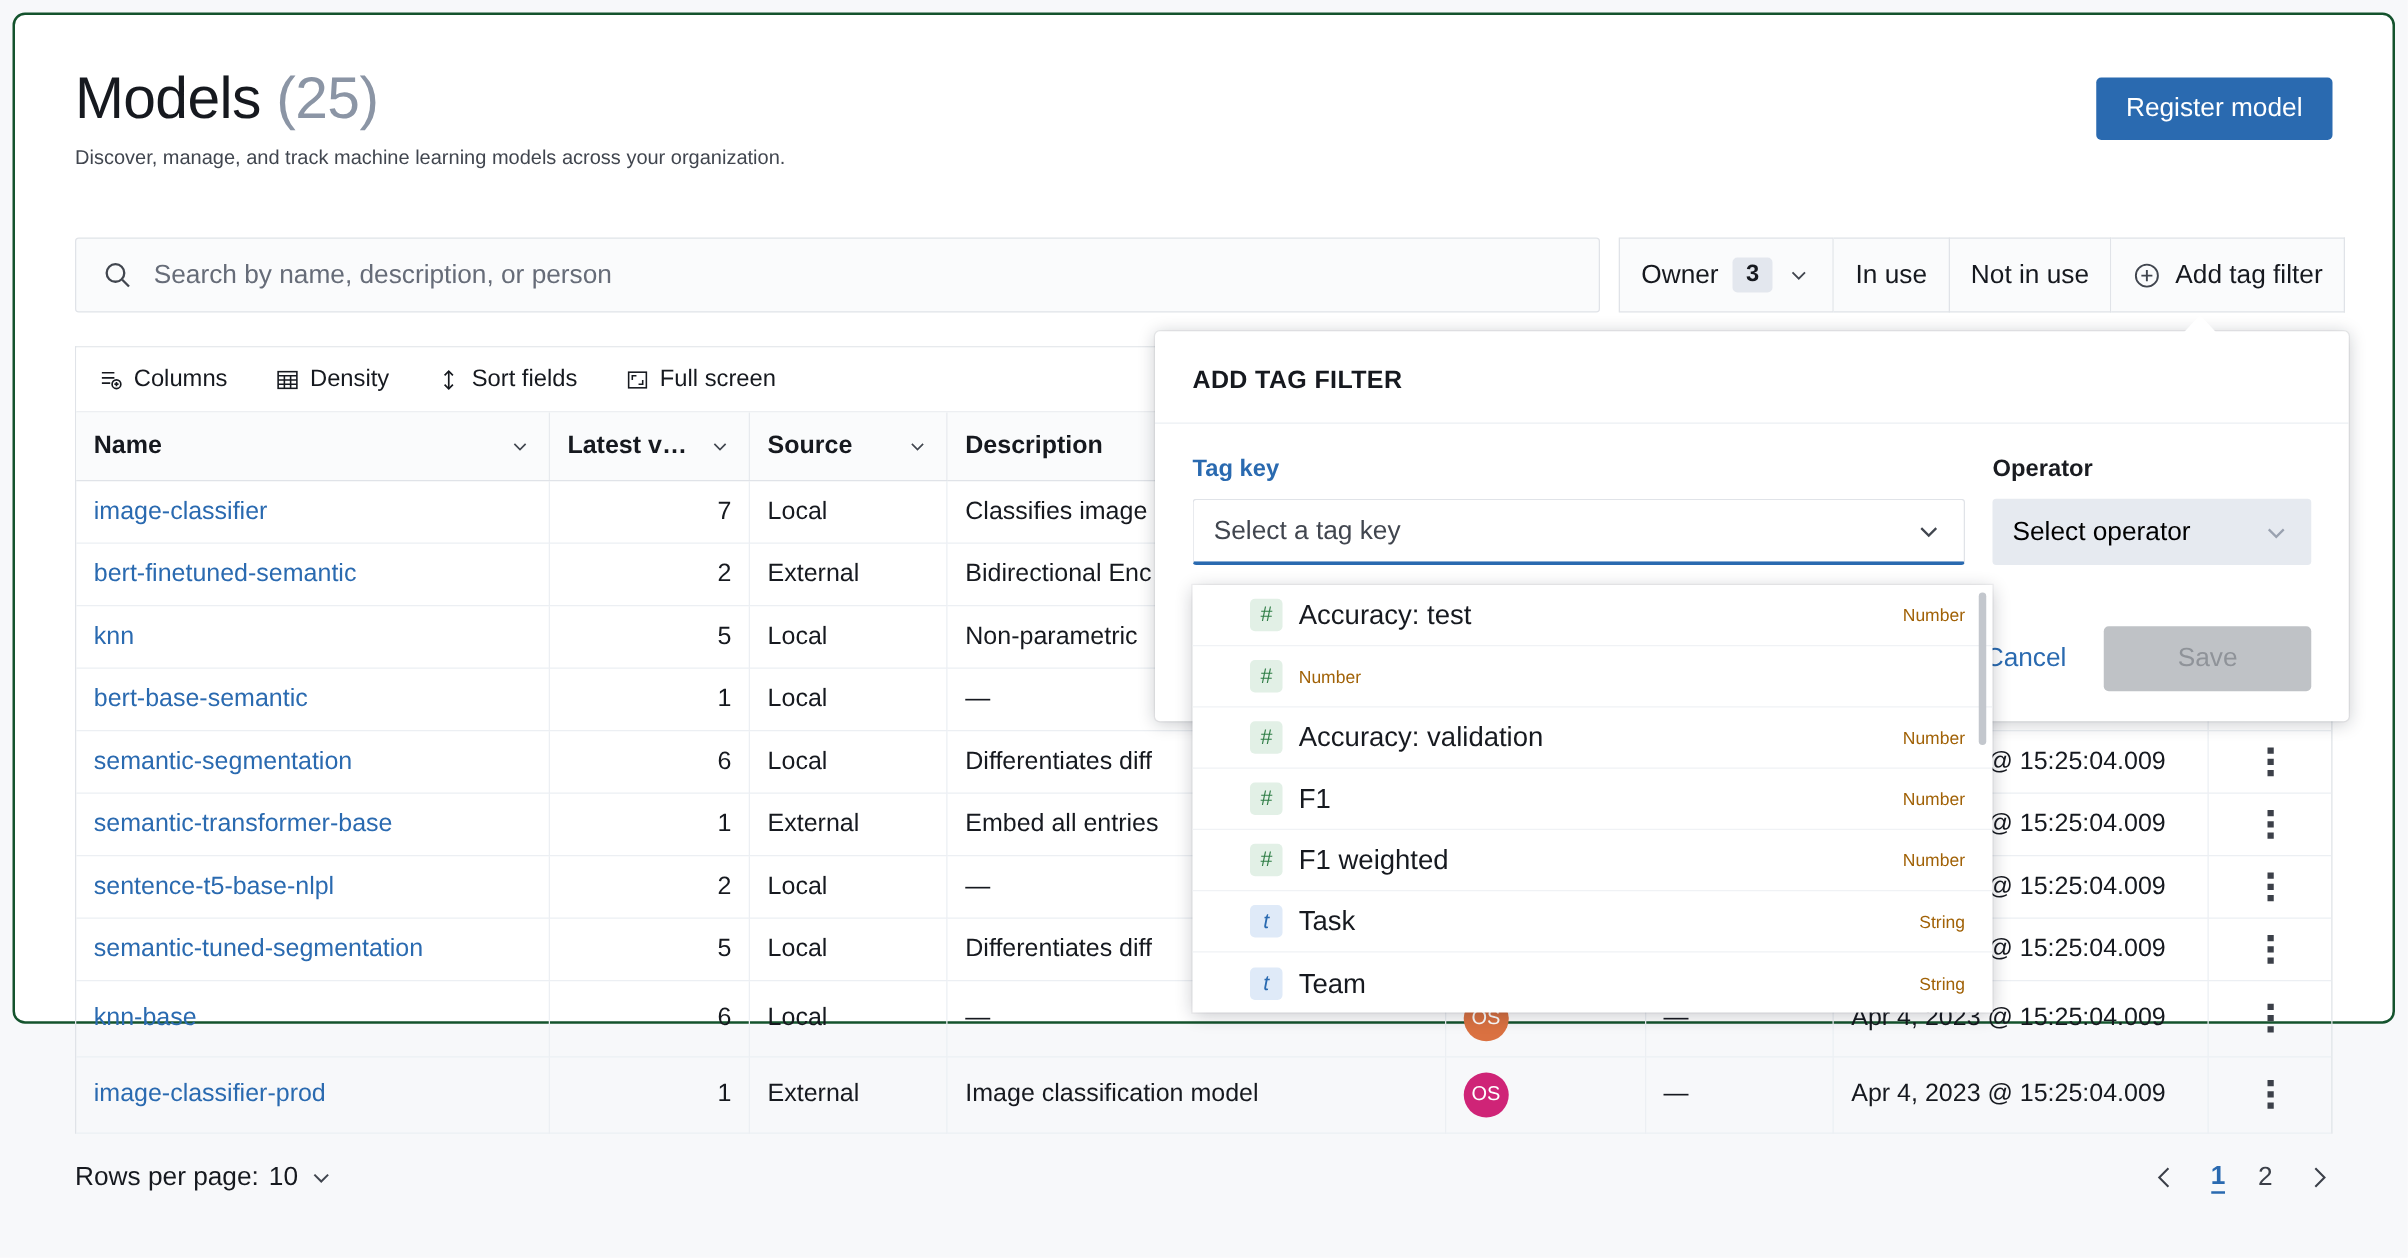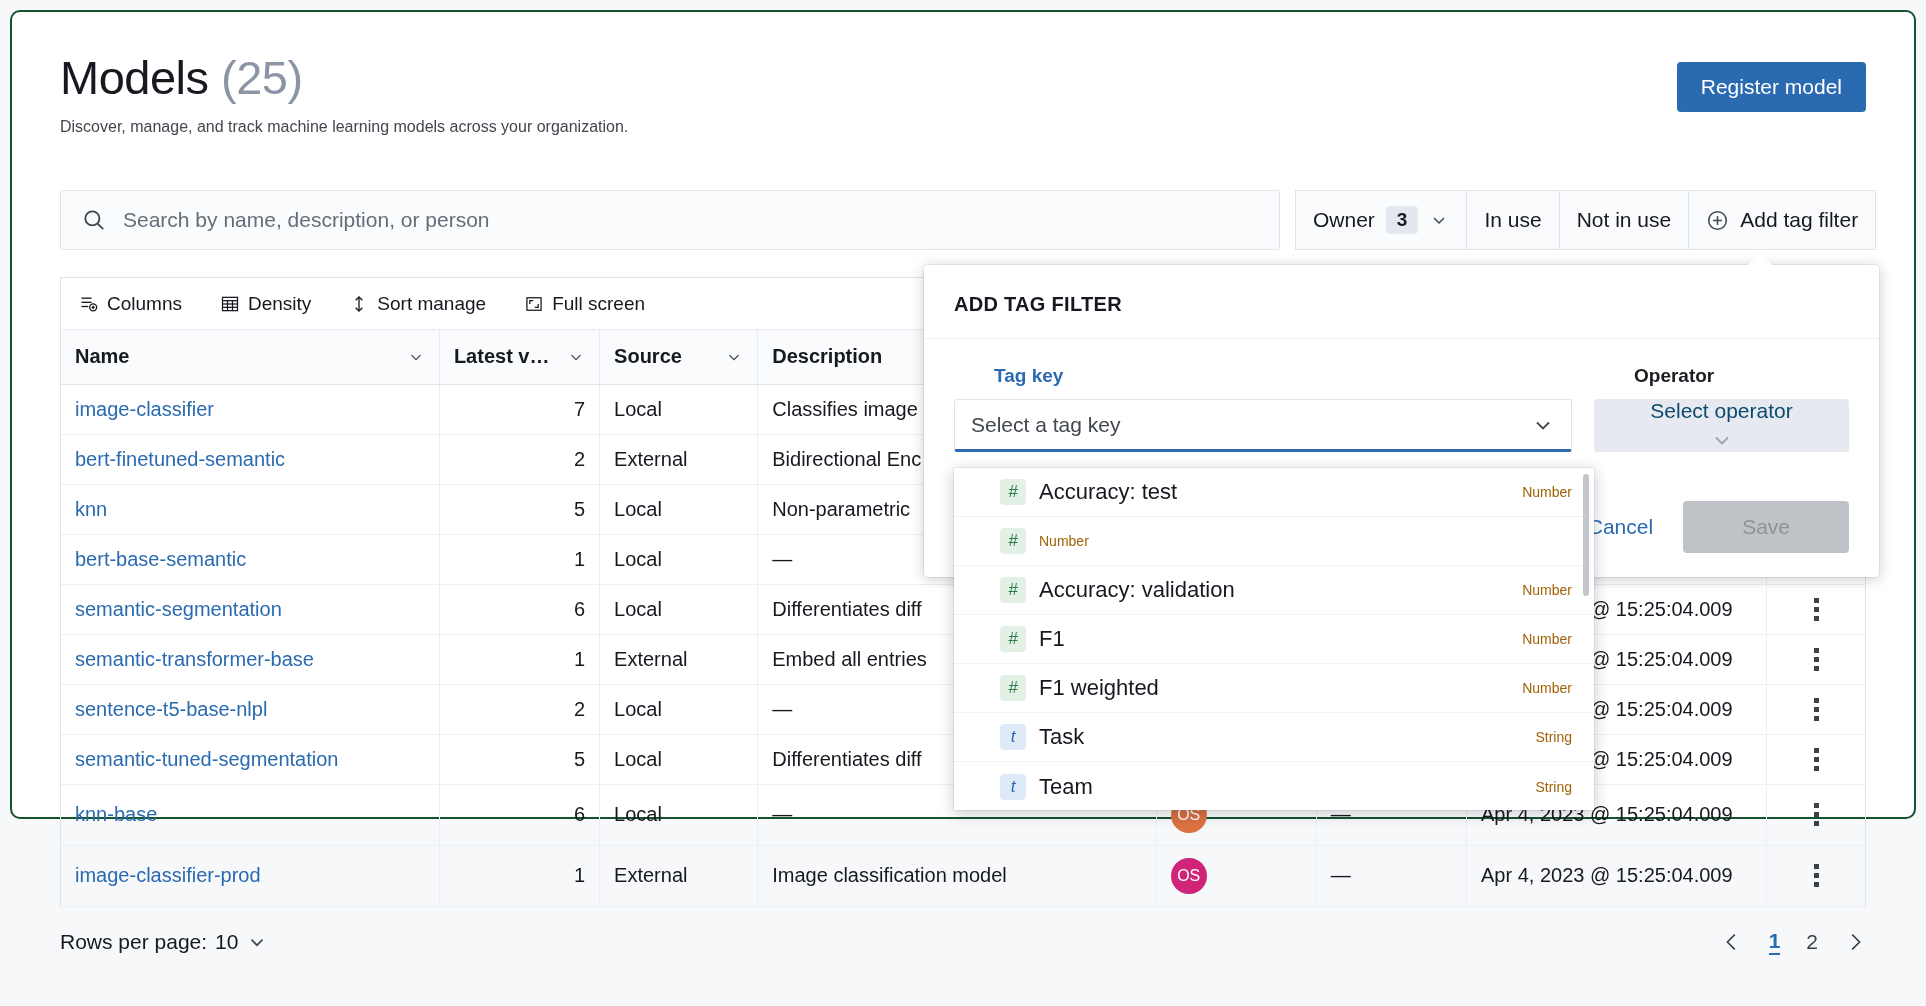--- a/index.html
+++ b/index.html
@@ -115,28 +115,28 @@
     position: absolute; right: 106px; top: -13px; width: 26px; height: 14px;
     background: #fff; clip-path: polygon(50% 0, 100% 100%, 0 100%);
   }
   .pop-title {
     font-size: 20px; font-weight: bold; letter-spacing: .3px;
     padding: 28px 30px 22px 30px; border-bottom: 1px solid #eceff3; color: #16191f;
   }
   .pop-body { display: flex; padding: 26px 30px 0 30px; gap: 22px; }
   .field { flex: 1; }
   .field.op { flex: 0 0 255px; }
-  .flabel { font-size: 19px; font-weight: bold; margin-bottom: 12px; margin-left: 40px; }
+  .flabel { font-size: 19px; font-weight: bold; margin-bottom: 12px; }
   .flabel.focus { color: #2a6ab0; }
   .fcontrol {
     height: 53px; display: flex; align-items: center; justify-content: space-between;
     padding: 0 16px; font-size: 21px; border-radius: 3px;
   }
   .fcontrol.active { background: #fff; border: 1px solid #e0e3e8; border-bottom: 3px solid #2a6ab0; color: #41464f; }
-  .fcontrol.disabled { background: #e6eaf0; color: #0c4a6e; flex-direction: column; }
+  .fcontrol.disabled { background: #e6eaf0; color: #000000; }
   .pop-actions {
     position: absolute; right: 30px; bottom: 24px; display: flex; align-items: center; gap: 30px;
   }
   .cancel-btn { color: #2a6ab0; font-size: 21px; background: none; border: none; cursor: pointer; font-family: inherit; }
   .save-btn {
     background: #bfc2c6; color: #8f9399; border: none; border-radius: 4px;
     font-size: 21px; padding: 14px 59px; font-family: inherit; cursor: default;
   }
 
   
@@ -244,21 +244,21 @@
         <span>Density</span>
       </div>
       <div class="tb-item">
         <span>
           <svg width="20" height="20" viewBox="0 0 24 24" fill="none" stroke="#16191f" stroke-width="1.6">
             <line x1="12" y1="3.5" x2="12" y2="20.5"></line>
               <polyline points="8,7.5 12,3.5 16,7.5"></polyline>
               <polyline points="8,16.5 12,20.5 16,16.5"></polyline>
           </svg>
         </span>
-        <span>Sort manage</span>
+        <span>Sort fields</span>
       </div>
       <div class="tb-item">
         <span>
           <svg width="20" height="20" viewBox="0 0 24 24" fill="none" stroke="#16191f" stroke-width="1.5">
             <rect x="3.5" y="4.5" width="17" height="15"></rect>
               <polyline points="7,8 7,12 7,8 11,8"></polyline>
               <polyline points="17,16 17,12 17,16 13,16"></polyline>
           </svg>
         </span>
         <span>Full screen</span>

